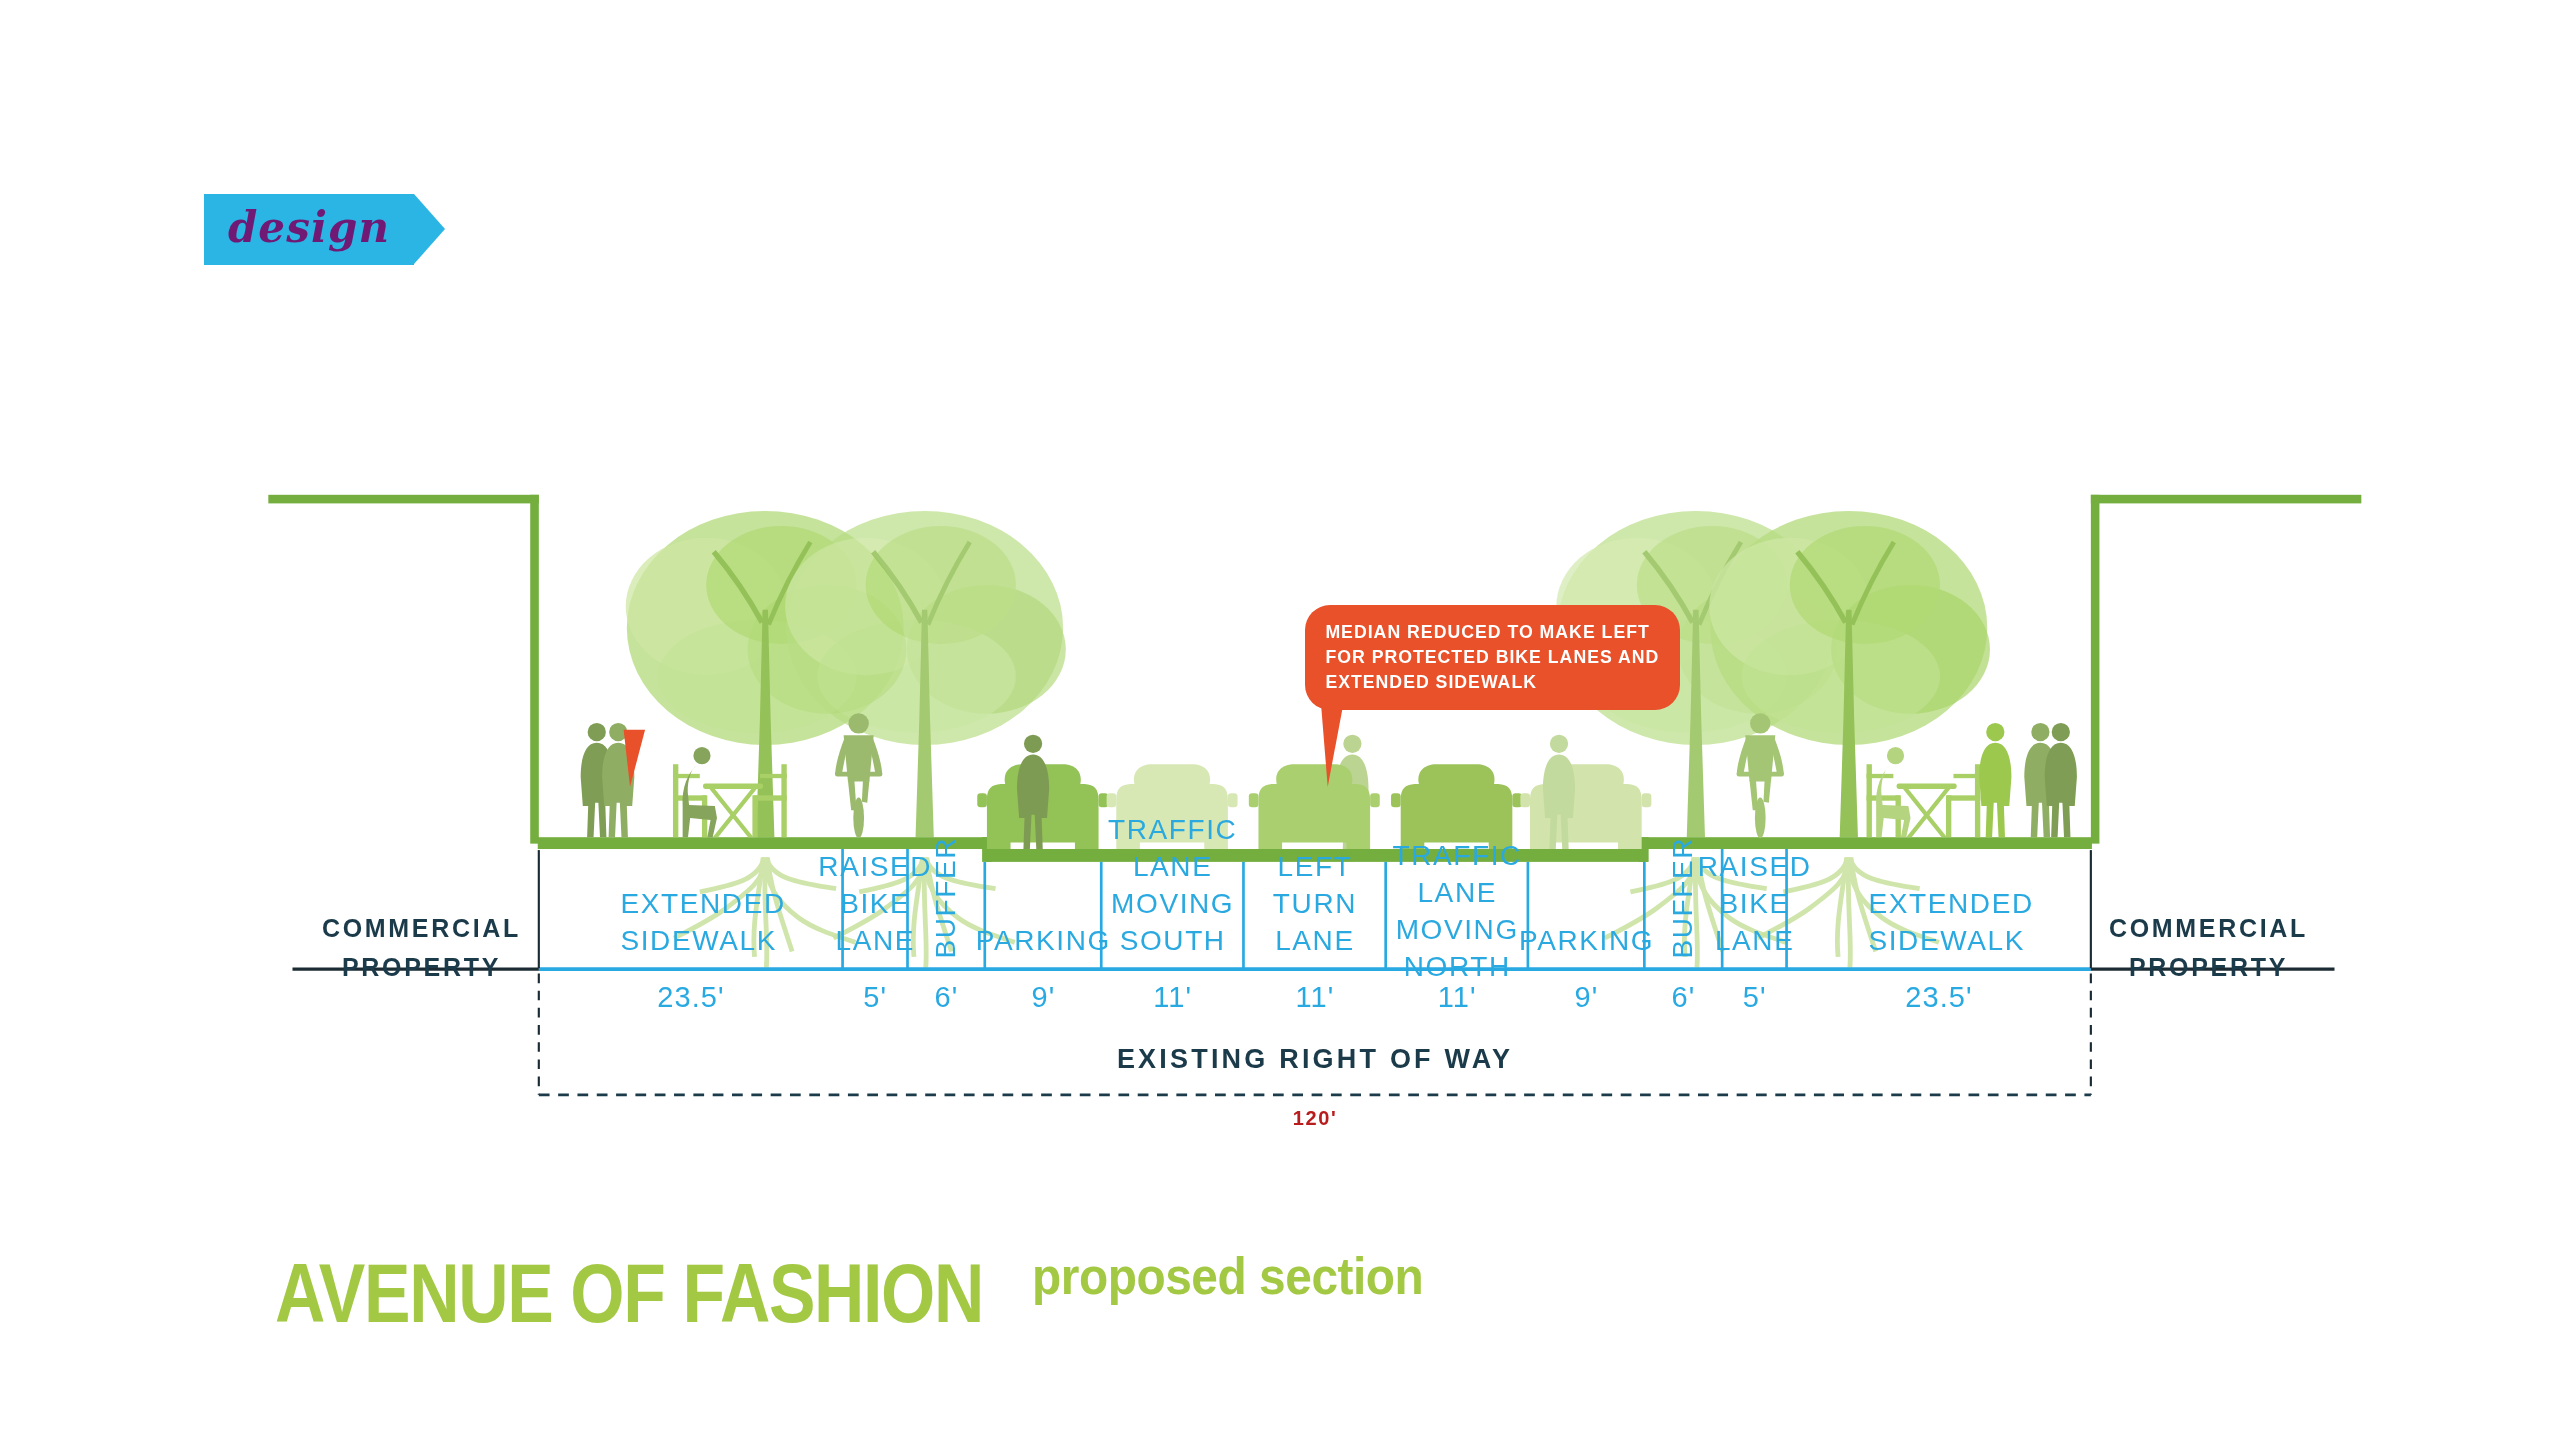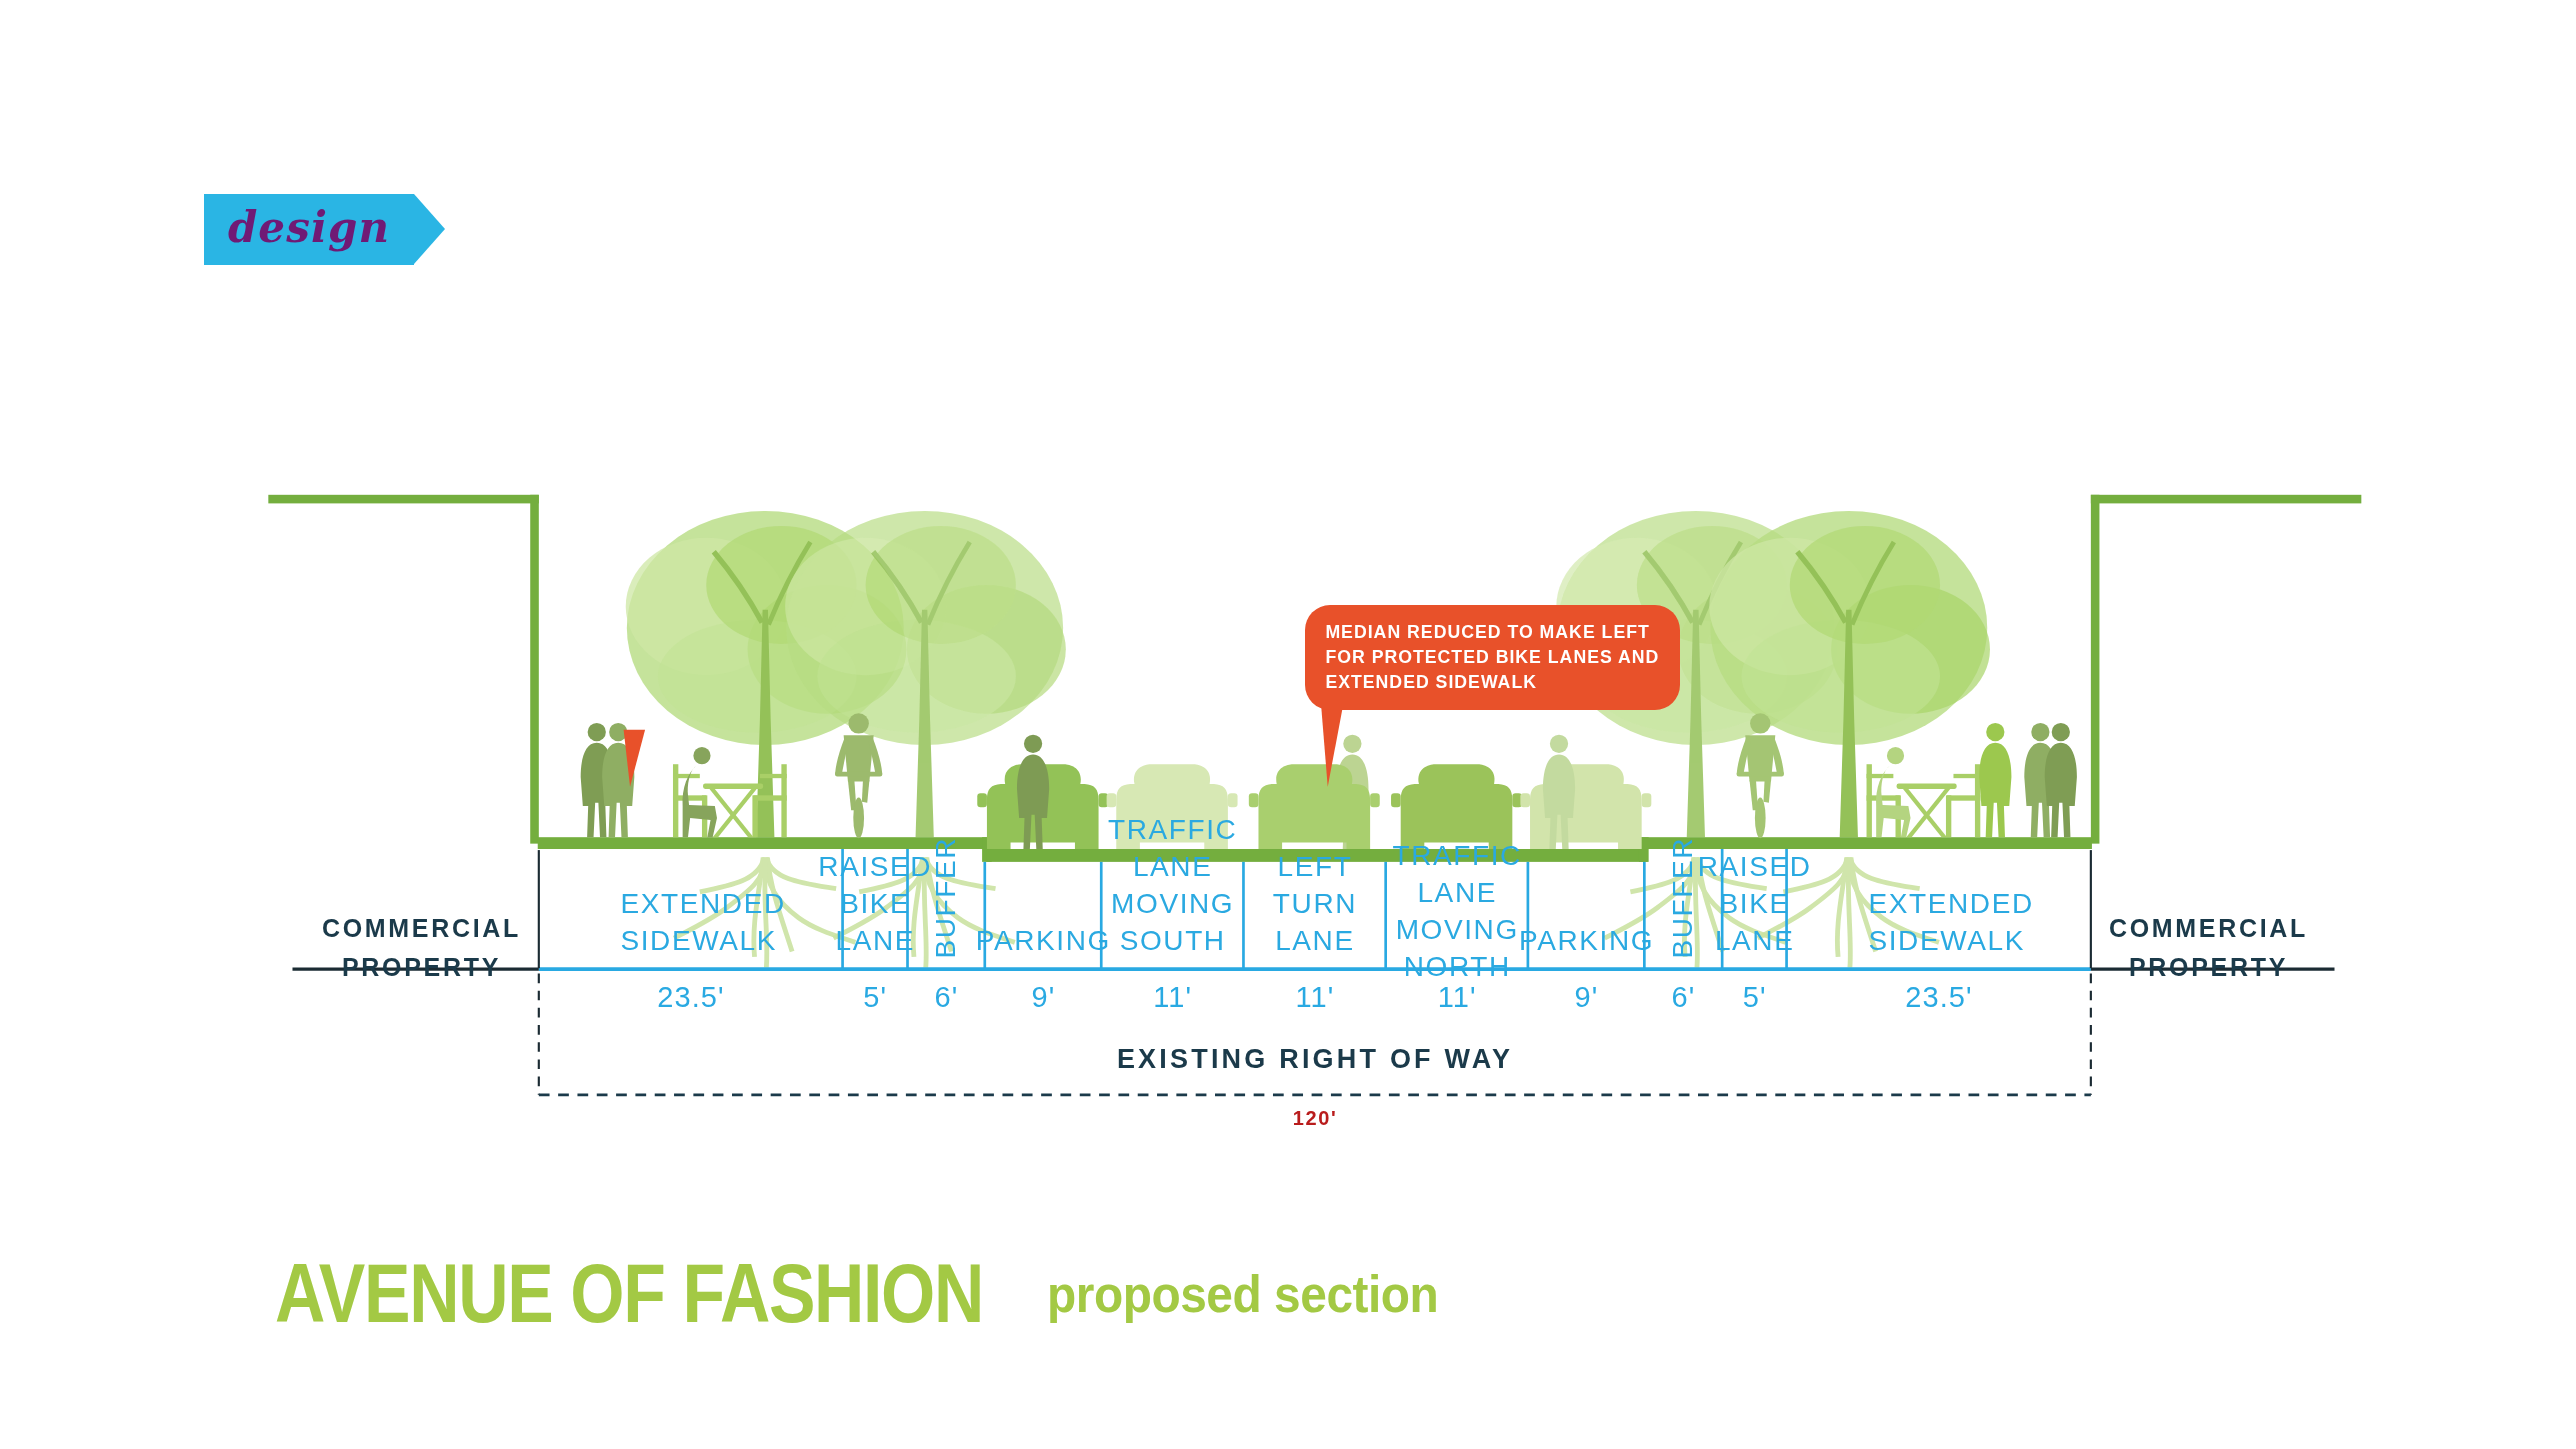--- a/index.html
+++ b/index.html
@@ -32,21 +32,21 @@
 
   
   .prop-label{position:absolute;width:247px;color:#1b3a4a;font-weight:bold;font-size:25px;
           letter-spacing:2.7px;text-align:center;line-height:1.55;}
   .row-label{position:absolute;left:539px;width:1552px;top:1044px;text-align:center;
           color:#1b3a4a;font-weight:bold;font-size:27px;letter-spacing:3.2px;}
   .row-total{position:absolute;left:539px;width:1552px;top:1107px;text-align:center;
           color:#b91c1c;font-weight:bold;font-size:20px;letter-spacing:1.6px;}
 
   
-  .title{position:absolute;left:275px;top:1246px;display:flex;align-items:center;color:#a3c944;gap:15px;}
+  .title{position:absolute;left:275px;top:1246px;display:flex;align-items:flex-start;color:#a3c944;}
   .title-main{font-size:83px;font-weight:bold;letter-spacing:-1.6px;transform:scaleX(.84);
           transform-origin:left bottom;margin-right:-86px;white-space:nowrap;}
   .title-sub{font-size:52px;font-weight:bold;letter-spacing:-0.5px;transform:scaleX(.92);
           transform-origin:left bottom;white-space:nowrap;}
 </style>
 </head>
 <body>
 
 <div class="canvas">
 

